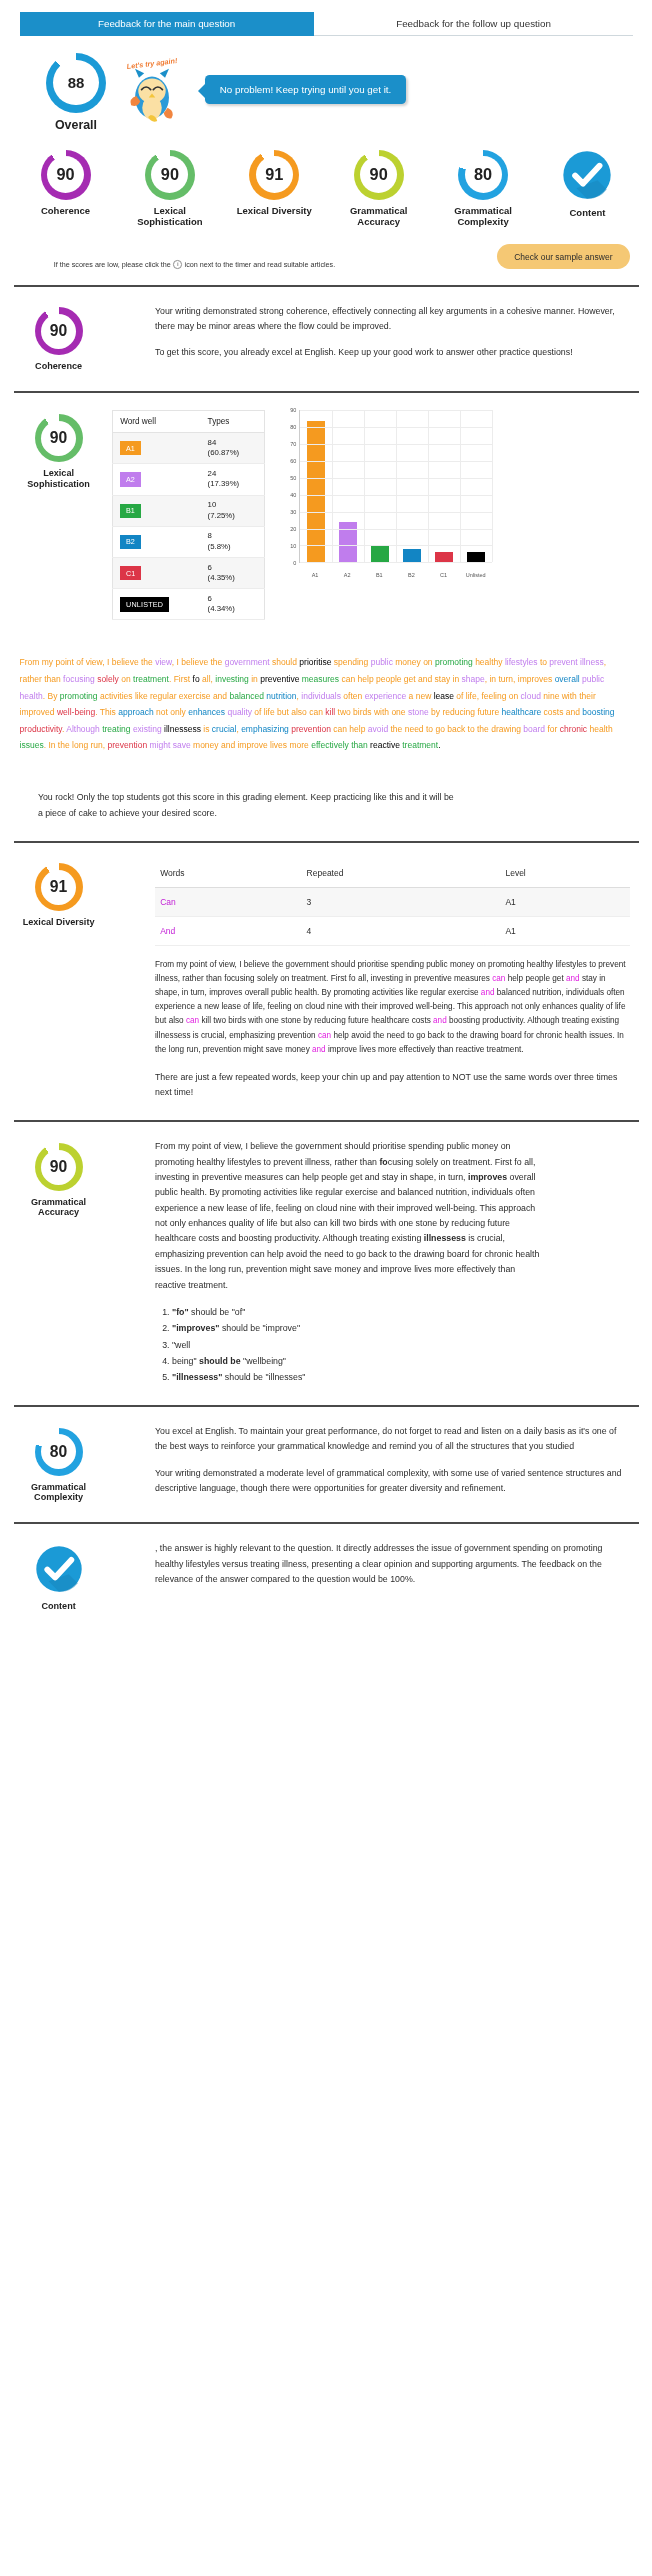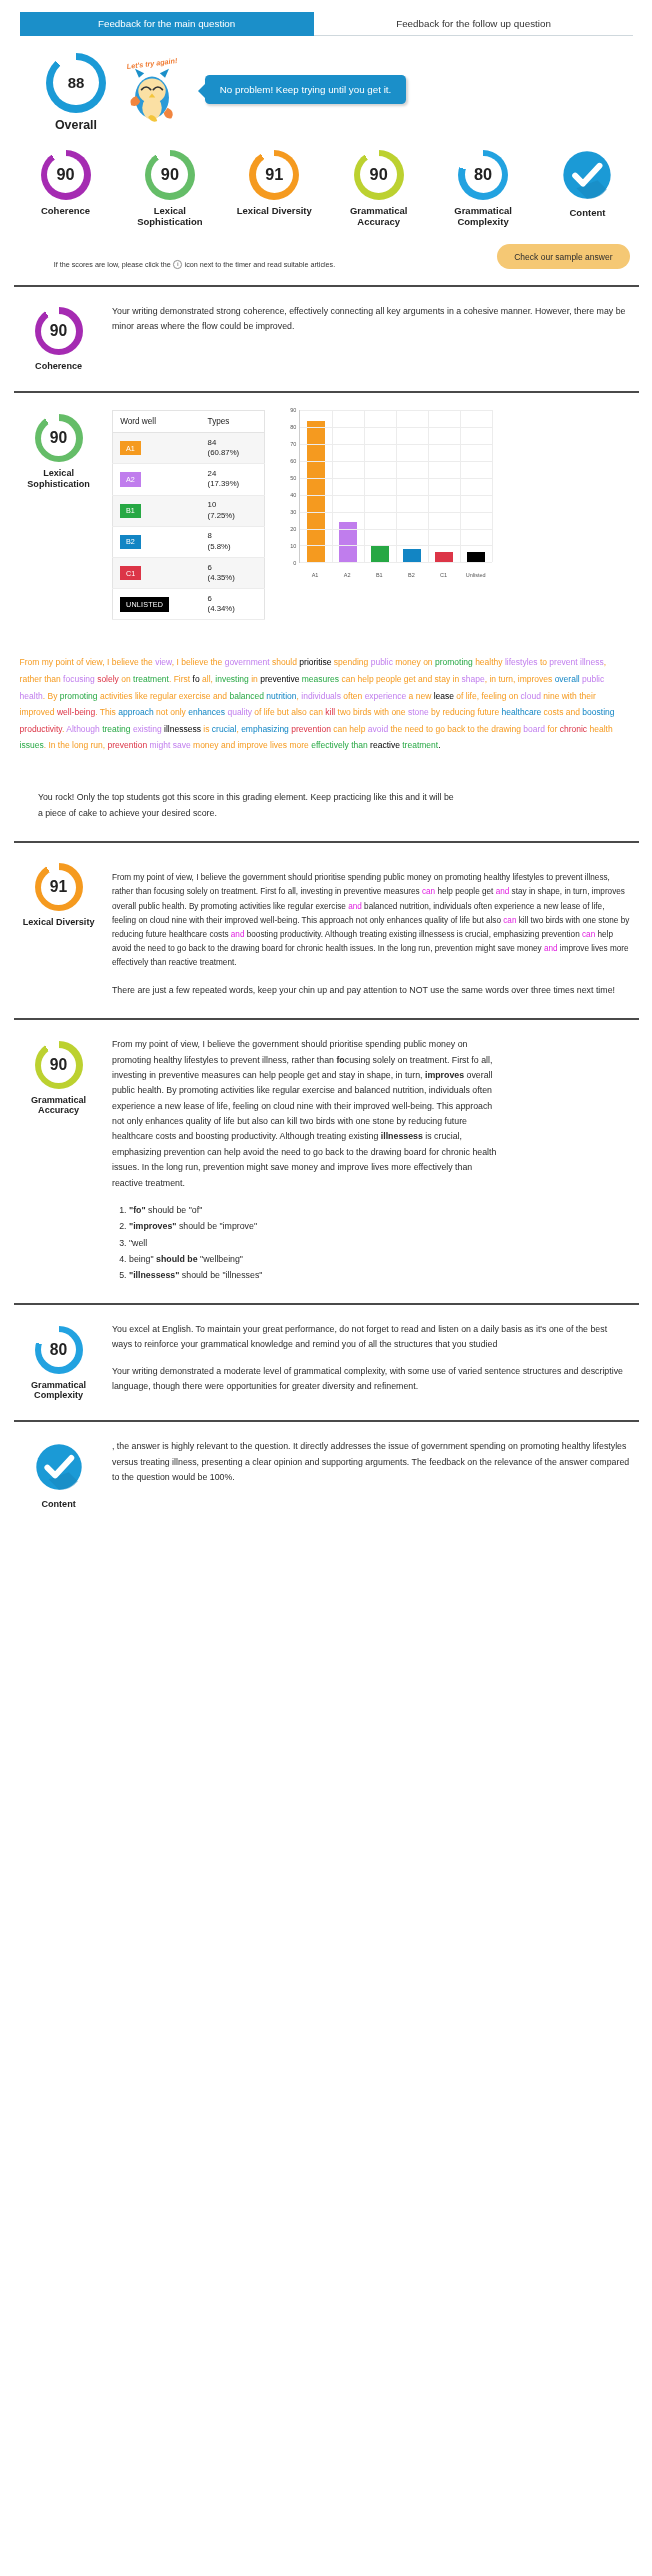--- a/index.html
+++ b/index.html
@@ -60,21 +60,21 @@
   }
   .sample-btn {
     background:#f5c874; color:#2d2d2d; border:none; border-radius:12.4px;
     padding:7.2px 17px; font-size:8.5px; font-family:inherit; cursor:pointer;
   }
 
   
   .hr { height:2px; background:#4a4a4a; margin:0 14.4px; }
   .section { display:flex; padding:17px 23.5px 19.6px 19.6px; gap:14.4px; }
   .sec-left { width:78px; flex:none; display:flex; flex-direction:column; align-items:center; padding-top:3.9px; }
-  .sec-body { flex:1; font-size:8.8px; line-height:1.75; color:#2b2b2b; }
+  .sec-body { flex:1; font-size:8.8px; line-height:1.75; color:#2b2b2b;margin-left:43px; }
   .sec-body p { margin:0 0 11px 0; }
   .sec-body p:last-child { margin-bottom:0; }
 
   
   .wordtable { border-collapse:collapse; width:153px; font-size:7.8px; border:0.7px solid #e3e3e3; }
   .wordtable th { text-align:left; font-weight:normal; padding:5.9px 7.2px; font-size:8.2px; border-bottom:0.7px solid #e3e3e3; }
   .wordtable td { padding:4.6px 7.2px; vertical-align:middle; border-bottom:0.7px solid #ececec; }
   .wordtable tr.odd td { background:#f6f6f6; }
   .chip {
     display:inline-block; color:#fff; font-size:7.2px; padding:2.6px 5.9px;
@@ -216,20 +216,21 @@
   <div class="sec-left">
     <div class="ring" style="width: 48px; height: 48px; background: conic-gradient(rgb(165, 43, 178) 0deg, rgb(165, 43, 178) 324deg, rgb(255, 255, 255) 324deg, rgb(255, 255, 255) 360deg); border-radius: 50%; position: relative;">
         <div style="position: absolute; inset: 6.5px; background: rgb(255, 255, 255); border-radius: 50%; z-index: 2;"></div>
       <span class="num" style="font-size:15.7px;">90</span>
     <div style="position: absolute; inset: 0px; border-radius: 50%; box-shadow: rgb(165, 43, 178) 0px 0px 0px 0px inset; z-index: 1;"></div>
       </div>
     <div class="label-under" style="font-size:9.1px;">Coherence</div>
   </div>
   <div class="sec-body">
     <p>Your writing demonstrated strong coherence, effectively connecting all key arguments in a cohesive manner. However, there may be minor areas where the flow could be improved.</p>
+    <p>To get this score, you already excel at English. Keep up your good work to answer other practice questions!</p>
   </div>
 </div>
 
 <div class="hr"></div>
 <div class="section" style="flex-direction:column;">
   <div style="display:flex;gap:14.4px;">
     <div class="sec-left">
       <div class="ring" style="width: 48px; height: 48px; background: conic-gradient(rgb(101, 189, 104) 0deg, rgb(101, 189, 104) 324deg, rgb(255, 255, 255) 324deg, rgb(255, 255, 255) 360deg); border-radius: 50%; position: relative;">
           <div style="position: absolute; inset: 6.5px; background: rgb(255, 255, 255); border-radius: 50%; z-index: 2;"></div>
         <span class="num" style="font-size:15.7px;">90</span>
@@ -346,20 +347,41 @@
 <div class="section">
   <div class="sec-left">
     <div class="ring" style="width: 48px; height: 48px; background: conic-gradient(rgb(245, 154, 31) 0deg, rgb(245, 154, 31) 327.6deg, rgb(255, 255, 255) 327.6deg, rgb(255, 255, 255) 360deg); border-radius: 50%; position: relative;">
         <div style="position: absolute; inset: 6.5px; background: rgb(255, 255, 255); border-radius: 50%; z-index: 2;"></div>
       <span class="num" style="font-size:15.7px;">91</span>
     <div style="position: absolute; inset: 0px; border-radius: 50%; box-shadow: rgb(245, 154, 31) 0px 0px 0px 0px inset; z-index: 1;"></div>
       </div>
     <div class="label-under" style="font-size:9.1px;">Lexical Diversity</div>
   </div>
   <div class="sec-body">
+    <table class="divtable">
+      <thead>
+          <tr>
+        <th>Words</th>
+        <th>Repeated</th>
+        <th>Level</th>
+      </tr>
+        </thead>
+      <tbody>
+          <tr class="odd">
+            <td class="wordpink">Can</td>
+            <td class="">3</td>
+            <td class="">A1</td>
+          </tr>
+          <tr class="">
+            <td class="wordpink">And</td>
+            <td class="">4</td>
+            <td class="">A1</td>
+          </tr>
+        </tbody>
+    </table>
     <p class="mono-essay" style="margin-top:11.8px;"><span>From my point of view, I believe the government should prioritise spending public money on promoting healthy lifestyles to prevent illness, rather than focusing solely on treatment. First fo all, investing in preventive measures </span><span style="color: rgb(224, 31, 224);">can</span><span> help people get </span><span style="color: rgb(224, 31, 224);">and</span><span> stay in shape, in turn, improves overall public health. By promoting activities like regular exercise </span><span style="color: rgb(224, 31, 224);">and</span><span> balanced nutrition, individuals often experience a new lease of life, feeling on cloud nine with their improved well-being. This approach not only enhances quality of life but also </span><span style="color: rgb(224, 31, 224);">can</span><span> kill two birds with one stone by reducing future healthcare costs </span><span style="color: rgb(224, 31, 224);">and</span><span> boosting productivity. Although treating existing illnessess is crucial, emphasizing prevention </span><span style="color: rgb(224, 31, 224);">can</span><span> help avoid the need to go back to the drawing board for chronic health issues. In the long run, prevention might save money </span><span style="color: rgb(224, 31, 224);">and</span><span> improve lives more effectively than reactive treatment.</span></p>
     <p style="margin-top:13px;">There are just a few repeated words, keep your chin up and pay attention to NOT use the same words over three times next time!</p>
   </div>
 </div>
 
 <div class="hr"></div>
 <div class="section">
   <div class="sec-left">
     <div class="ring" style="width: 48px; height: 48px; background: conic-gradient(rgb(188, 209, 48) 0deg, rgb(188, 209, 48) 324deg, rgb(255, 255, 255) 324deg, rgb(255, 255, 255) 360deg); border-radius: 50%; position: relative;">
         <div style="position: absolute; inset: 6.5px; background: rgb(255, 255, 255); border-radius: 50%; z-index: 2;"></div>

